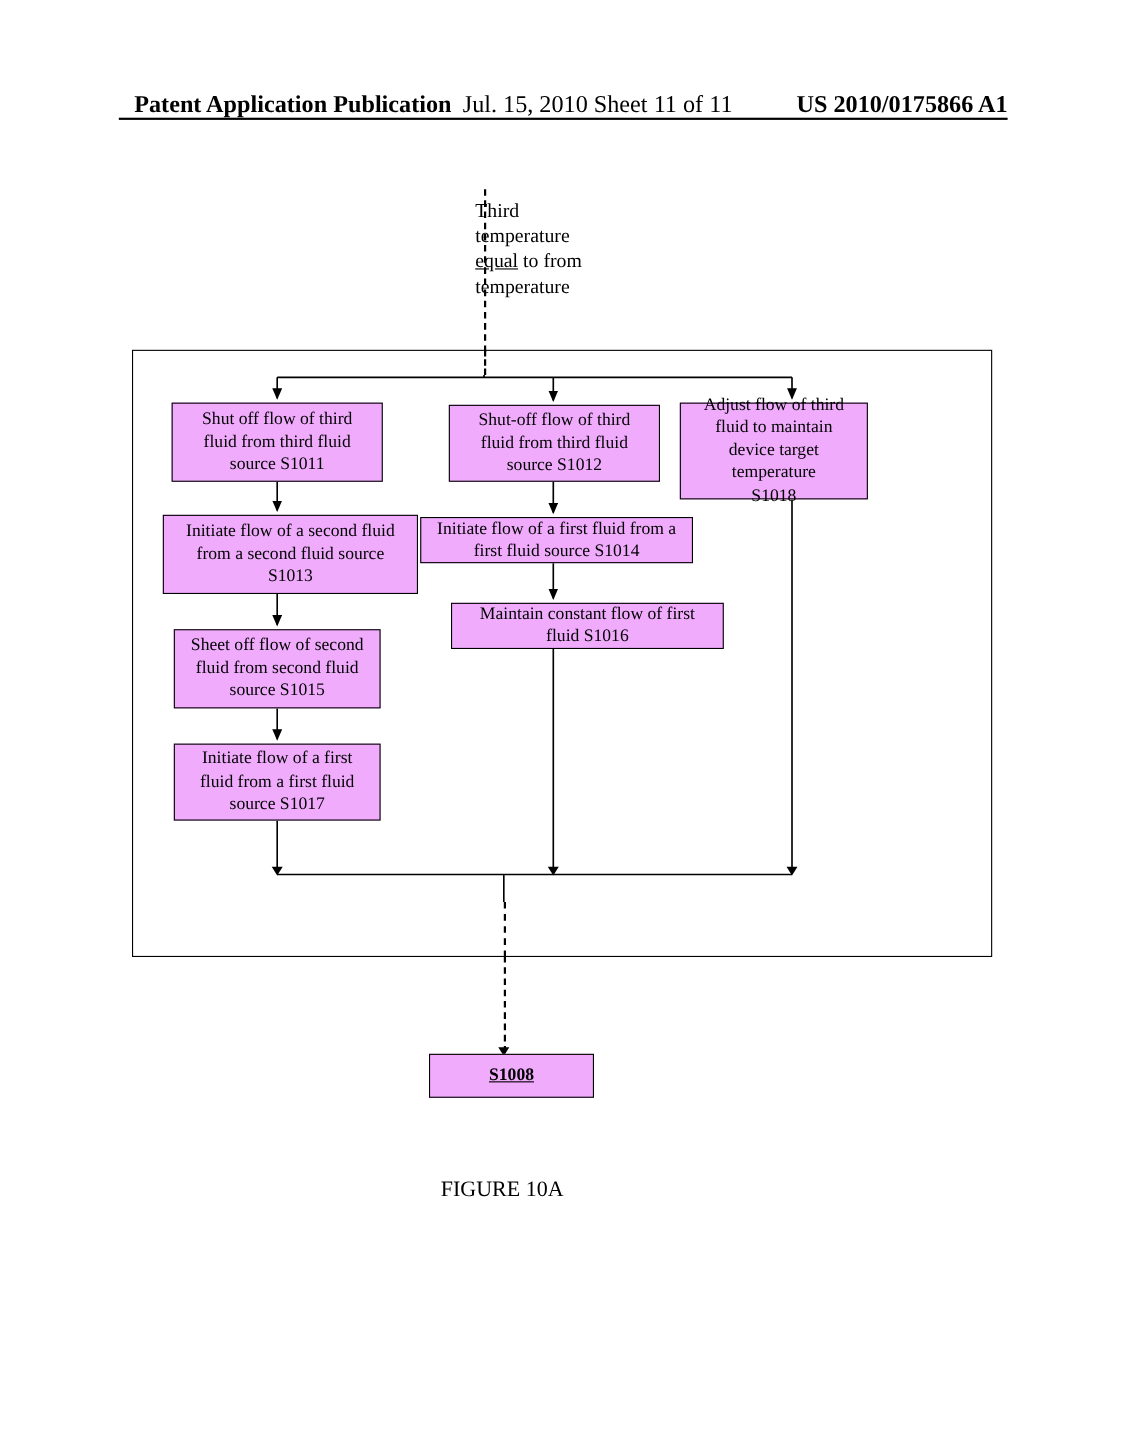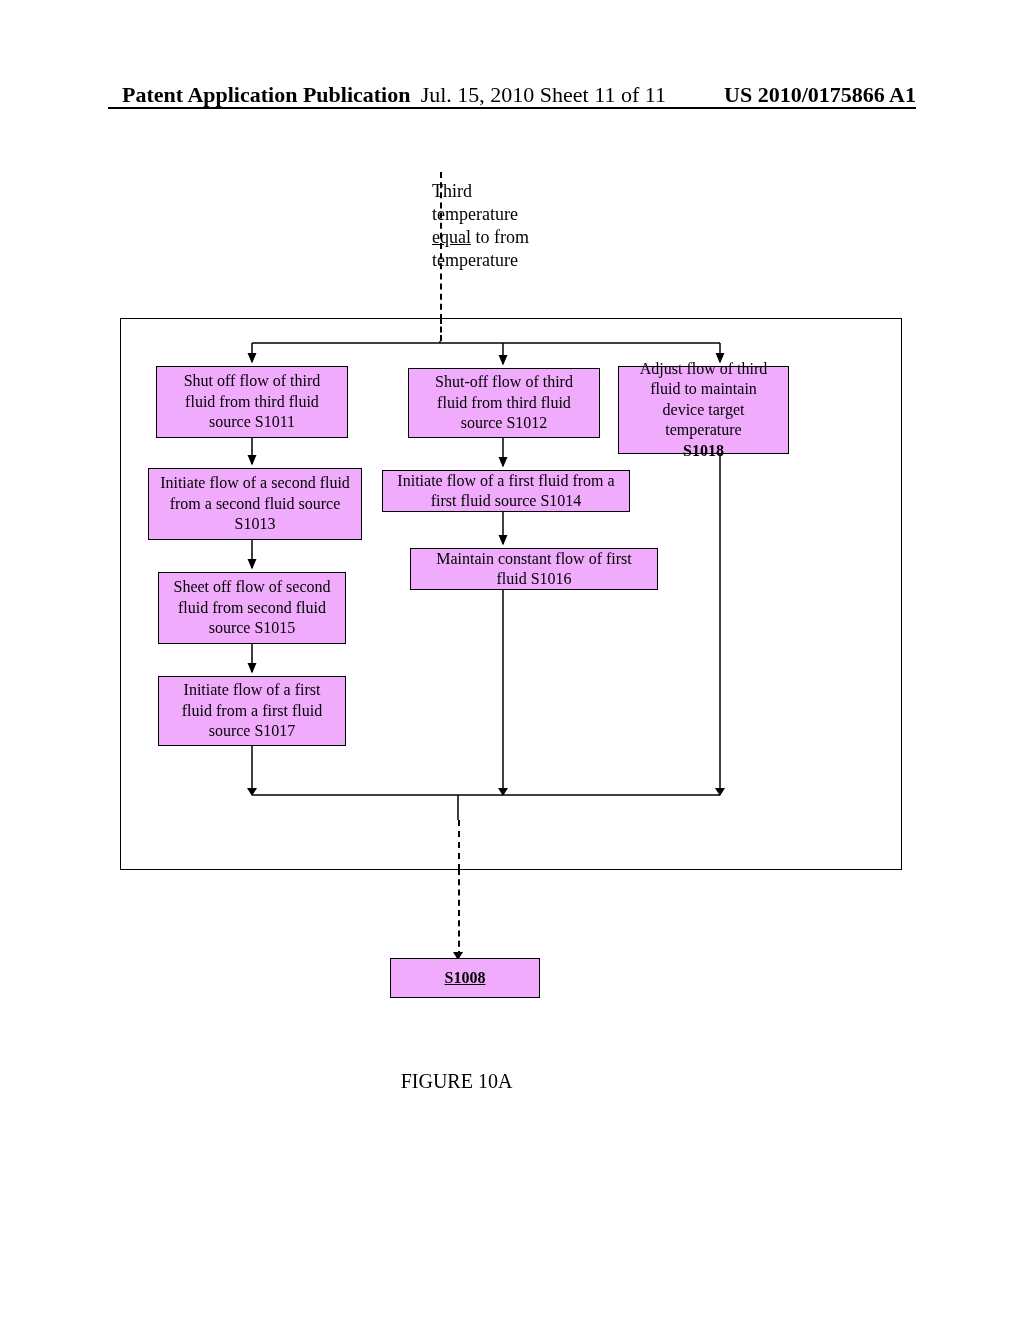--- a/index.html
+++ b/index.html
@@ -65,25 +65,25 @@
     border: 1.5px solid #000;
     text-align: center;
     font-size: 16px;
     line-height: 1.28;
     padding: 6px 10px;
     background: #f0abfc;
     display: flex;
     align-items: center;
     justify-content: center;
   }
-  .step .b { font-weight: bold; }
+  .step .b { font-weight: normal; }
 
   
   #s1011 { left: 156px; top: 366px; width: 192px; height: 72px; }
-  #s1013 { left: 148px; top: 468px; width: 214px; height: 72px; }
+  #s1013 { left: 148px; top: 468px; width: 232px; height: 72px; }
   #s1015 { left: 158px; top: 572px; width: 188px; height: 72px; }
   #s1017 { left: 158px; top: 676px; width: 188px; height: 70px; }
 
   
   #s1012 { left: 408px; top: 368px; width: 192px; height: 70px; }
   #s1014 { left: 382px; top: 470px; width: 248px; height: 42px; }
   #s1016 { left: 382px; top: 548px; width: 248px; height: 42px; margin-left: 28px; }
 
   
   #s1018 { left: 618px; top: 366px; width: 171px; height: 88px; }

